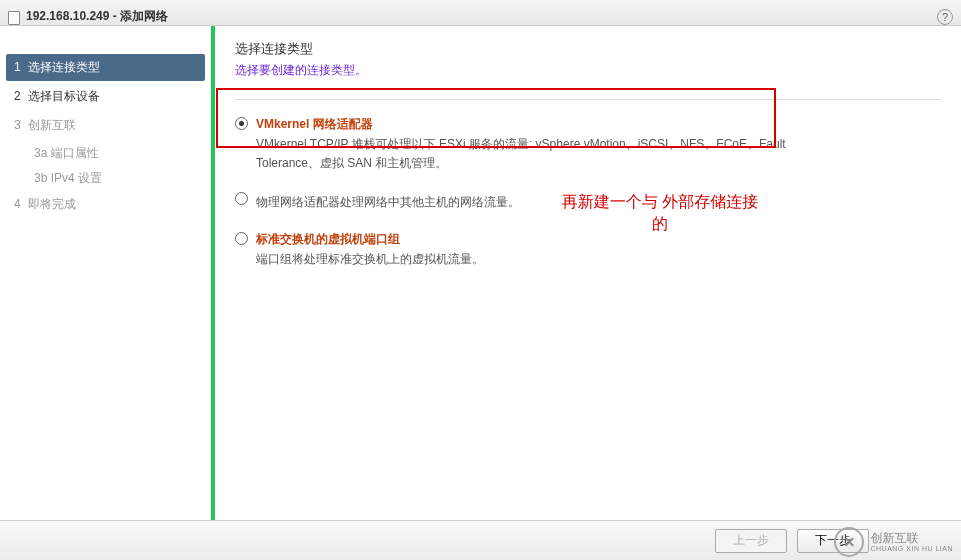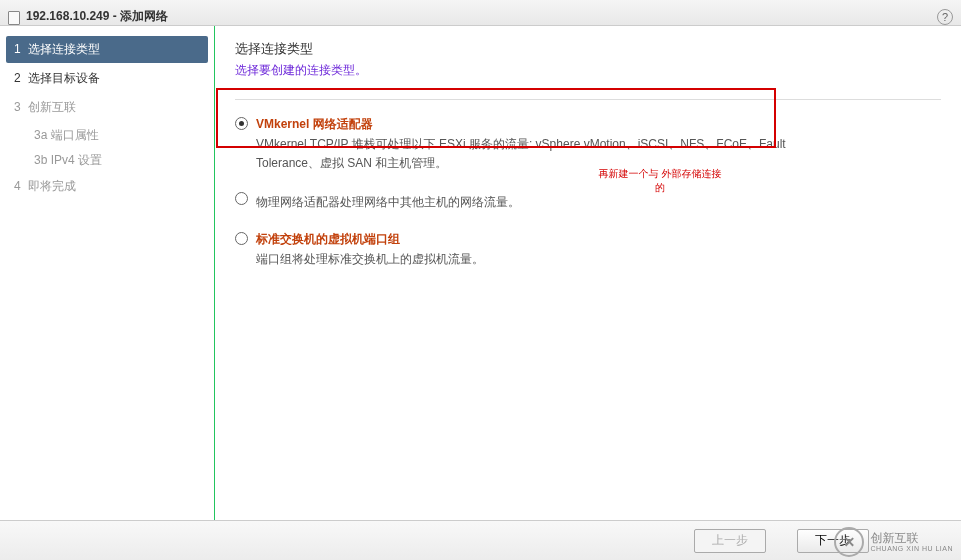--- a/index.html
+++ b/index.html
@@ -27,22 +27,22 @@
     .help-icon {
       width: 16px; height: 16px; border: 1px solid #999; border-radius: 50%;
       display: flex; align-items: center; justify-content: center;
       font-size: 11px; color: #666; cursor: pointer;
     }
     
     .body-area { display: flex; height: 494px; }
     
     .wizard-sidebar {
       width: 215px;
-      border-right: 1px solid #22c55e;
-      padding: 10px 6px;
+      border-right: 4px solid #22c55e;
+      padding: 28px 6px;
       font-size: 12px;
     }
     .step {
       padding: 5px 8px;
       margin-bottom: 2px;
       color: #333;
       cursor: pointer;
       border-radius: 2px;
     }
     .step.active {
@@ -84,24 +84,25 @@
     .opt-desc { color: #555; font-size: 12px; margin-top: 2px; line-height: 1.6; }
     
     .highlight-box {
       position: absolute;
       border: 2px solid #d40000;
       pointer-events: none;
     }
     .annotation {
       position: absolute;
       color: #d40000;
-      font-size: 10px;
+      font-size: 16px;
       text-align: center;
       line-height: 1.4;
       pointer-events: none;
+      margin-top: 24px;
     }
     
     .footer {
       position: absolute;
       left: 0; right: 0; bottom: 0;
       height: 40px;
       background: linear-gradient(#f8f8f8, #ececec);
       border-top: 1px solid #ccc;
       display: flex;
       justify-content: flex-end;
@@ -111,21 +112,20 @@
     }
     .btn {
       min-width: 72px;
       height: 24px;
       border: 1px solid #aaa;
       border-radius: 2px;
       background: linear-gradient(#fefefe, #eaeaea);
       font-size: 12px;
       cursor: pointer;
       padding: 0 12px;
-      margin-left: 21px;
     }
     .btn.disabled { color: #aaa; cursor: default; background: #f4f4f4; }
     .btn-placeholder { width: 72px; height: 24px; }
     
     .watermark {
       position: absolute;
       right: 8px; bottom: 3px;
       display: flex; align-items: center; gap: 6px;
       color: #888;
       pointer-events: none;

